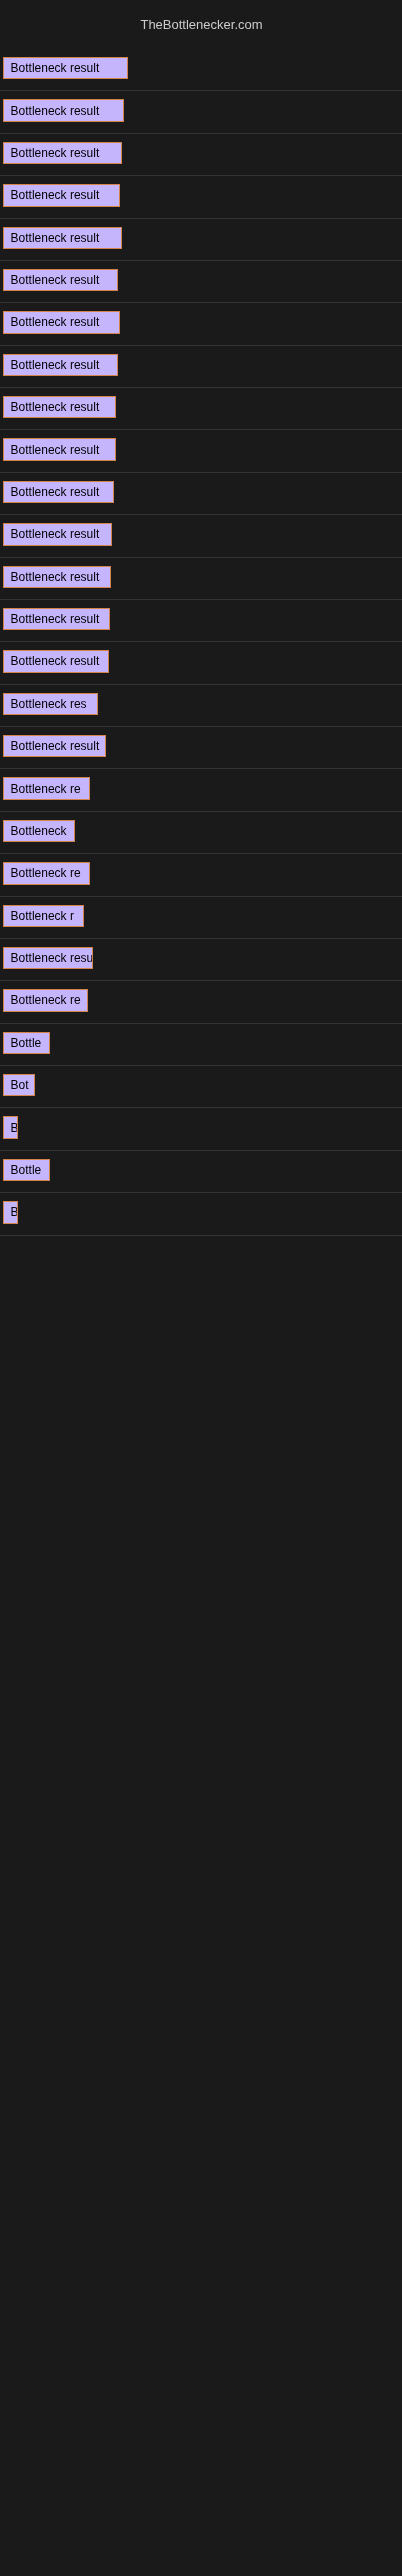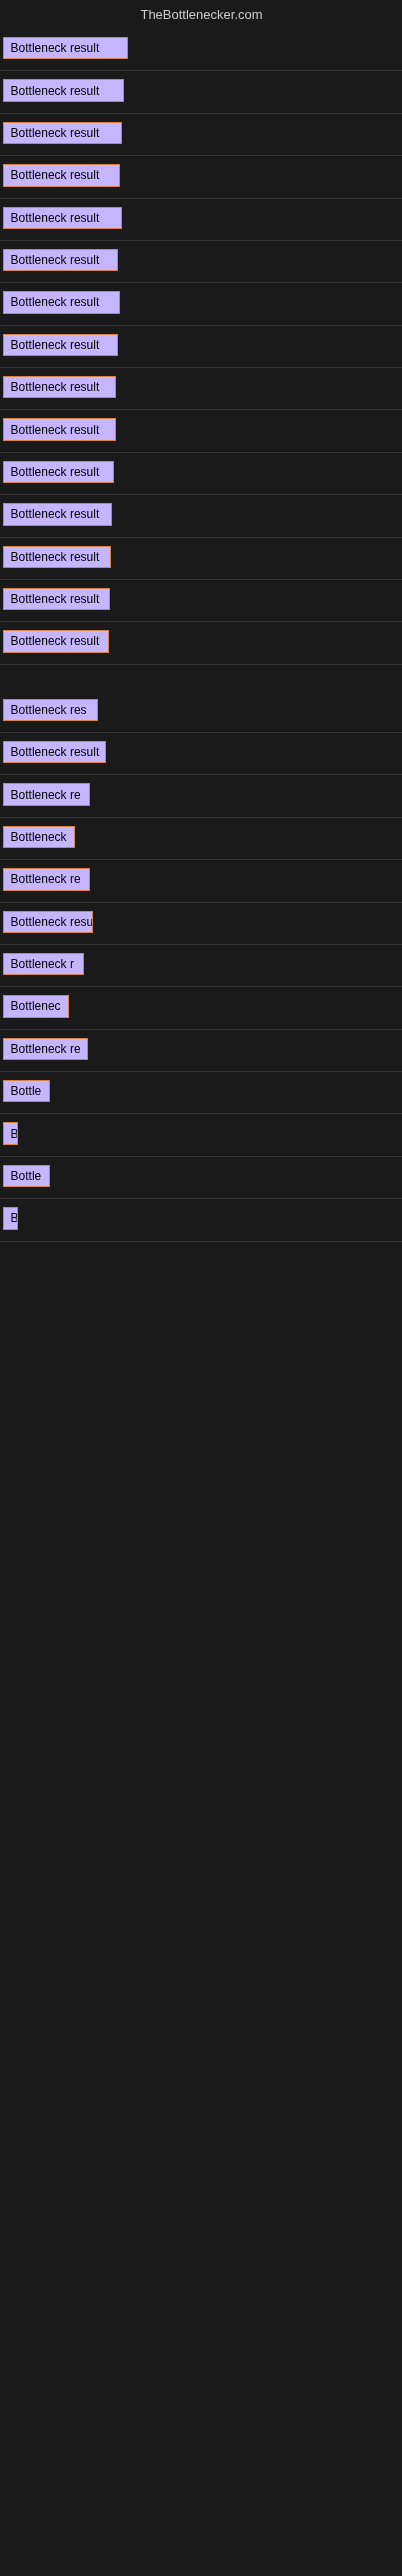--- a/index.html
+++ b/index.html
@@ -13,21 +13,21 @@
       width: 403px;
       min-height: 2576px;
       font-family: Arial, sans-serif;
       position: relative;
     }
 
     .site-title {
       text-align: center;
       color: #cccccc;
       font-size: 13px;
-      padding: 7px 0;
+      padding: 17px 0;
       background-color: #1a1a1a;
     }
 
     .bottleneck-label {
       display: inline-block;
       background-color: #c4b5fd;
       color: #000000;
       font-size: 12px;
       font-weight: normal;
       padding: 3.2px 6.4px;
@@ -55,27 +55,27 @@
     <div class="row"><span class="bottleneck-label" style="max-width: 115px; width: 115px; display: inline-block; overflow: hidden; white-space: nowrap;">Bottleneck result</span></div>
     <div class="row"><span class="bottleneck-label" style="max-width: 117px; width: 117px; display: inline-block; overflow: hidden; white-space: nowrap;">Bottleneck result</span></div>
     <div class="row"><span class="bottleneck-label" style="max-width: 115px; width: 115px; display: inline-block; overflow: hidden; white-space: nowrap;">Bottleneck result</span></div>
     <div class="row"><span class="bottleneck-label" style="max-width: 113px; width: 113px; display: inline-block; overflow: hidden; white-space: nowrap;">Bottleneck result</span></div>
     <div class="row"><span class="bottleneck-label" style="max-width: 113px; width: 113px; display: inline-block; overflow: hidden; white-space: nowrap;">Bottleneck result</span></div>
     <div class="row"><span class="bottleneck-label" style="max-width: 111px; width: 111px; display: inline-block; overflow: hidden; white-space: nowrap;">Bottleneck result</span></div>
     <div class="row"><span class="bottleneck-label" style="max-width: 109px; width: 109px; display: inline-block; overflow: hidden; white-space: nowrap;">Bottleneck result</span></div>
     <div class="row"><span class="bottleneck-label" style="max-width: 108px; width: 108px; display: inline-block; overflow: hidden; white-space: nowrap;">Bottleneck result</span></div>
     <div class="row"><span class="bottleneck-label" style="max-width: 107px; width: 107px; display: inline-block; overflow: hidden; white-space: nowrap;">Bottleneck result</span></div>
     <div class="row"><span class="bottleneck-label" style="max-width: 106px; width: 106px; display: inline-block; overflow: hidden; white-space: nowrap;">Bottleneck result</span></div>
-    <div class="row"><span class="bottleneck-label" style="max-width: 95px; width: 95px; display: inline-block; overflow: hidden; white-space: nowrap; margin-top: 26px;">Bottleneck res</span></div>
+    <div class="row"><span class="bottleneck-label" style="max-width: 95px; width: 95px; display: inline-block; overflow: hidden; white-space: nowrap;">Bottleneck res</span></div>
     <div class="row"><span class="bottleneck-label" style="max-width: 103px; width: 103px; display: inline-block; overflow: hidden; white-space: nowrap;">Bottleneck result</span></div>
     <div class="row"><span class="bottleneck-label" style="max-width: 87px; width: 87px; display: inline-block; overflow: hidden; white-space: nowrap;">Bottleneck re</span></div>
     <div class="row"><span class="bottleneck-label" style="max-width: 72px; width: 84px; display: inline-block; overflow: hidden; white-space: nowrap;">Bottleneck</span></div>
     <div class="row"><span class="bottleneck-label" style="max-width: 87px; width: 87px; display: inline-block; overflow: hidden; white-space: nowrap;">Bottleneck re</span></div>
+    <div class="row"><span class="bottleneck-label" style="max-width: 81px; width: 81px; display: inline-block; overflow: hidden; white-space: nowrap;">Bottleneck r</span></div>
     <div class="row"><span class="bottleneck-label" style="max-width: 90px; width: 90px; display: inline-block; overflow: hidden; white-space: nowrap;">Bottleneck resu</span></div>
-    <div class="row"><span class="bottleneck-label" style="max-width: 81px; width: 81px; display: inline-block; overflow: hidden; white-space: nowrap;">Bottleneck r</span></div>
-    <div class="row"><span class="bottleneck-label" style="max-width: 66px; width: 66px; display: inline-block; overflow: hidden; white-space: nowrap;">Bottlenec</span></div>
     <div class="row"><span class="bottleneck-label" style="max-width: 85px; width: 85px; display: inline-block; overflow: hidden; white-space: nowrap;">Bottleneck re</span></div>
     <div class="row"><span class="bottleneck-label" style="max-width: 47px; width: 47px; display: inline-block; overflow: hidden; white-space: nowrap;">Bottle</span></div>
+    <div class="row"><span class="bottleneck-label" style="max-width: 32px; width: 32px; display: inline-block; overflow: hidden; white-space: nowrap;">Bot</span></div>
     <div class="row"><span class="bottleneck-label" style="max-width: 14.5px; width: 14.5px; display: inline-block; overflow: hidden; white-space: nowrap;">B</span></div>
     <div class="row"><span class="bottleneck-label" style="max-width: 47px; width: 47px; display: inline-block; overflow: hidden; white-space: nowrap;">Bottle</span></div>
     <div class="row"><span class="bottleneck-label" style="max-width: 11.3px; width: 11.3px; display: inline-block; overflow: hidden; white-space: nowrap;">B</span></div>
   </div>
 
 
 </body></html>

